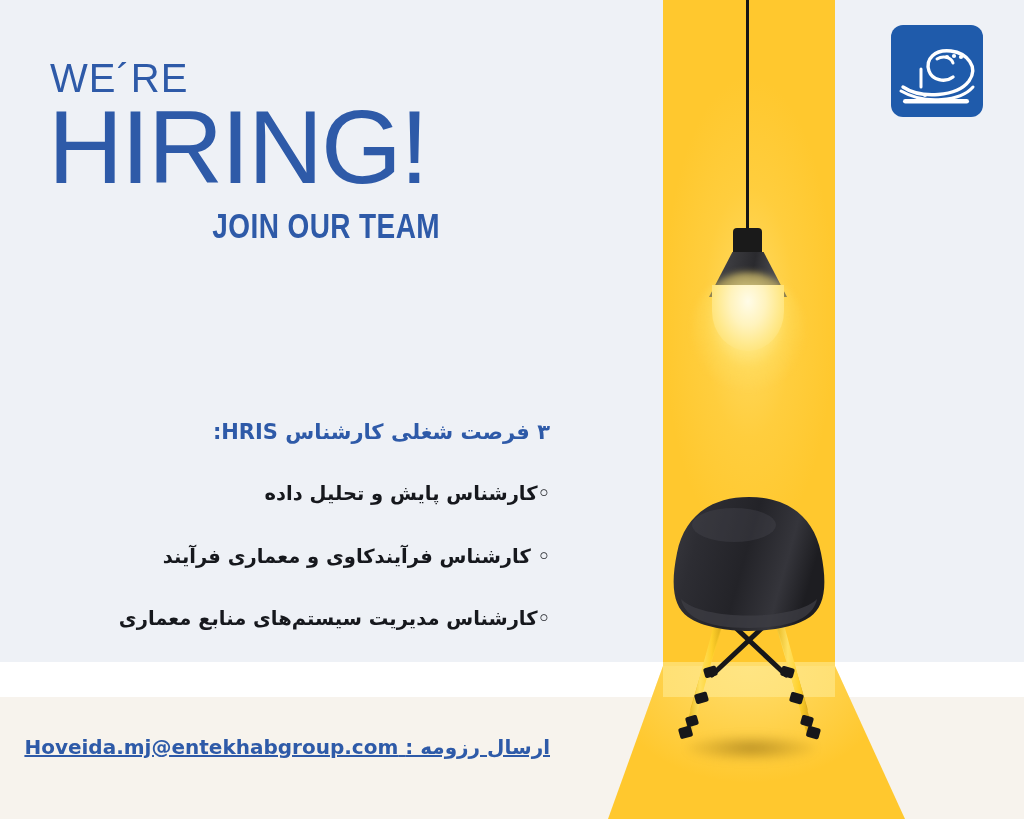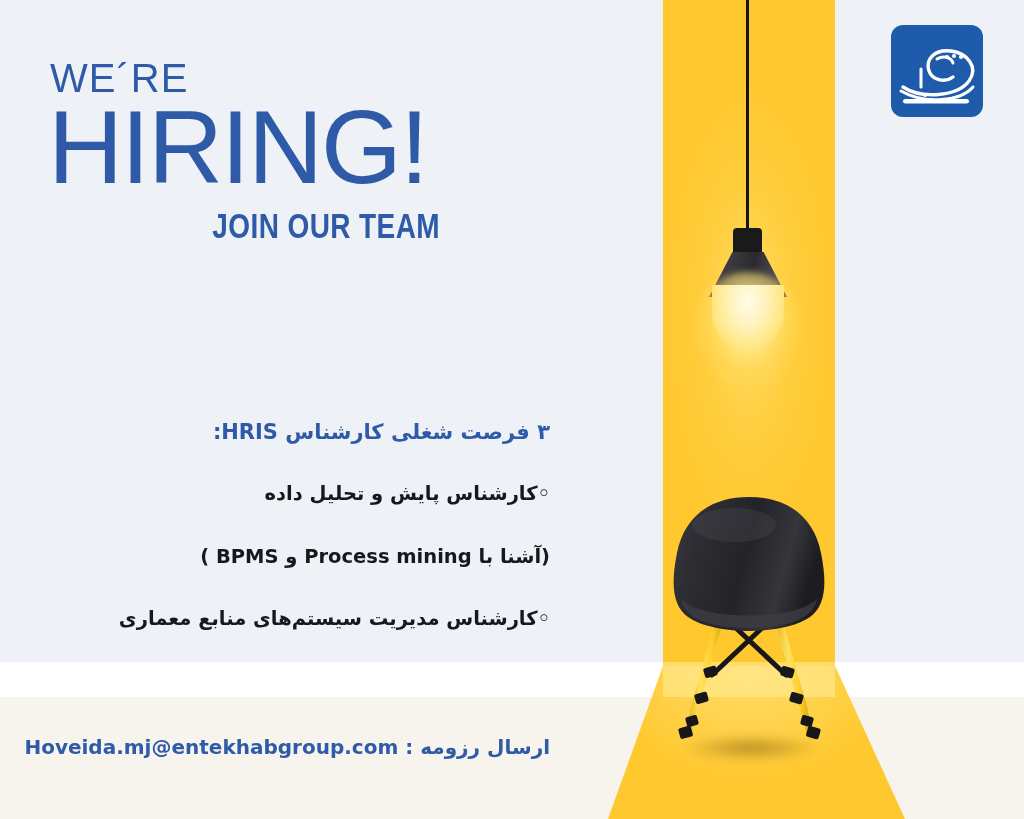--- a/index.html
+++ b/index.html
@@ -212,20 +212,21 @@
     position: absolute;
     left: 80px; top: 735px;
     width: 470px;
     direction: rtl;
     text-align: right;
     font-family: "DejaVu Sans", sans-serif;
     font-size: 20px;
     font-weight: 700;
     color: #2e5aa8;
     white-space: nowrap;
+    text-decoration: underline;
   }
   .email-addr { direction: ltr; unicode-bidi: embed; }
 </style>
 </head>
 <body>
 
 <div id="poster">
 
   <div class="band-top"></div>
   <div class="band-white"></div>
@@ -330,21 +331,21 @@
   </div>
 
   <div class="jobs">
     <div class="jobs-title">۳ فرصت شغلی کارشناس HRIS:</div>
 
     <div class="job-item">
       <span class="job-line">◦کارشناس پایش و تحلیل داده</span>
     </div>
 
     <div class="job-item">
-      <span class="job-line">(آشنا با Process mining و BPMS )</span>
+      <span class="job-line">◦ کارشناس فرآیندکاوی و معماری فرآیند</span>
     </div>
 
     <div class="job-item">
       <span class="job-line">◦کارشناس مدیریت سیستم‌های منابع معماری</span>
     </div>
   </div>
 
   <div class="email-row">
     <span>ارسال رزومه :</span>
     <span class="email-addr">Hoveida.mj@entekhabgroup.com</span>

